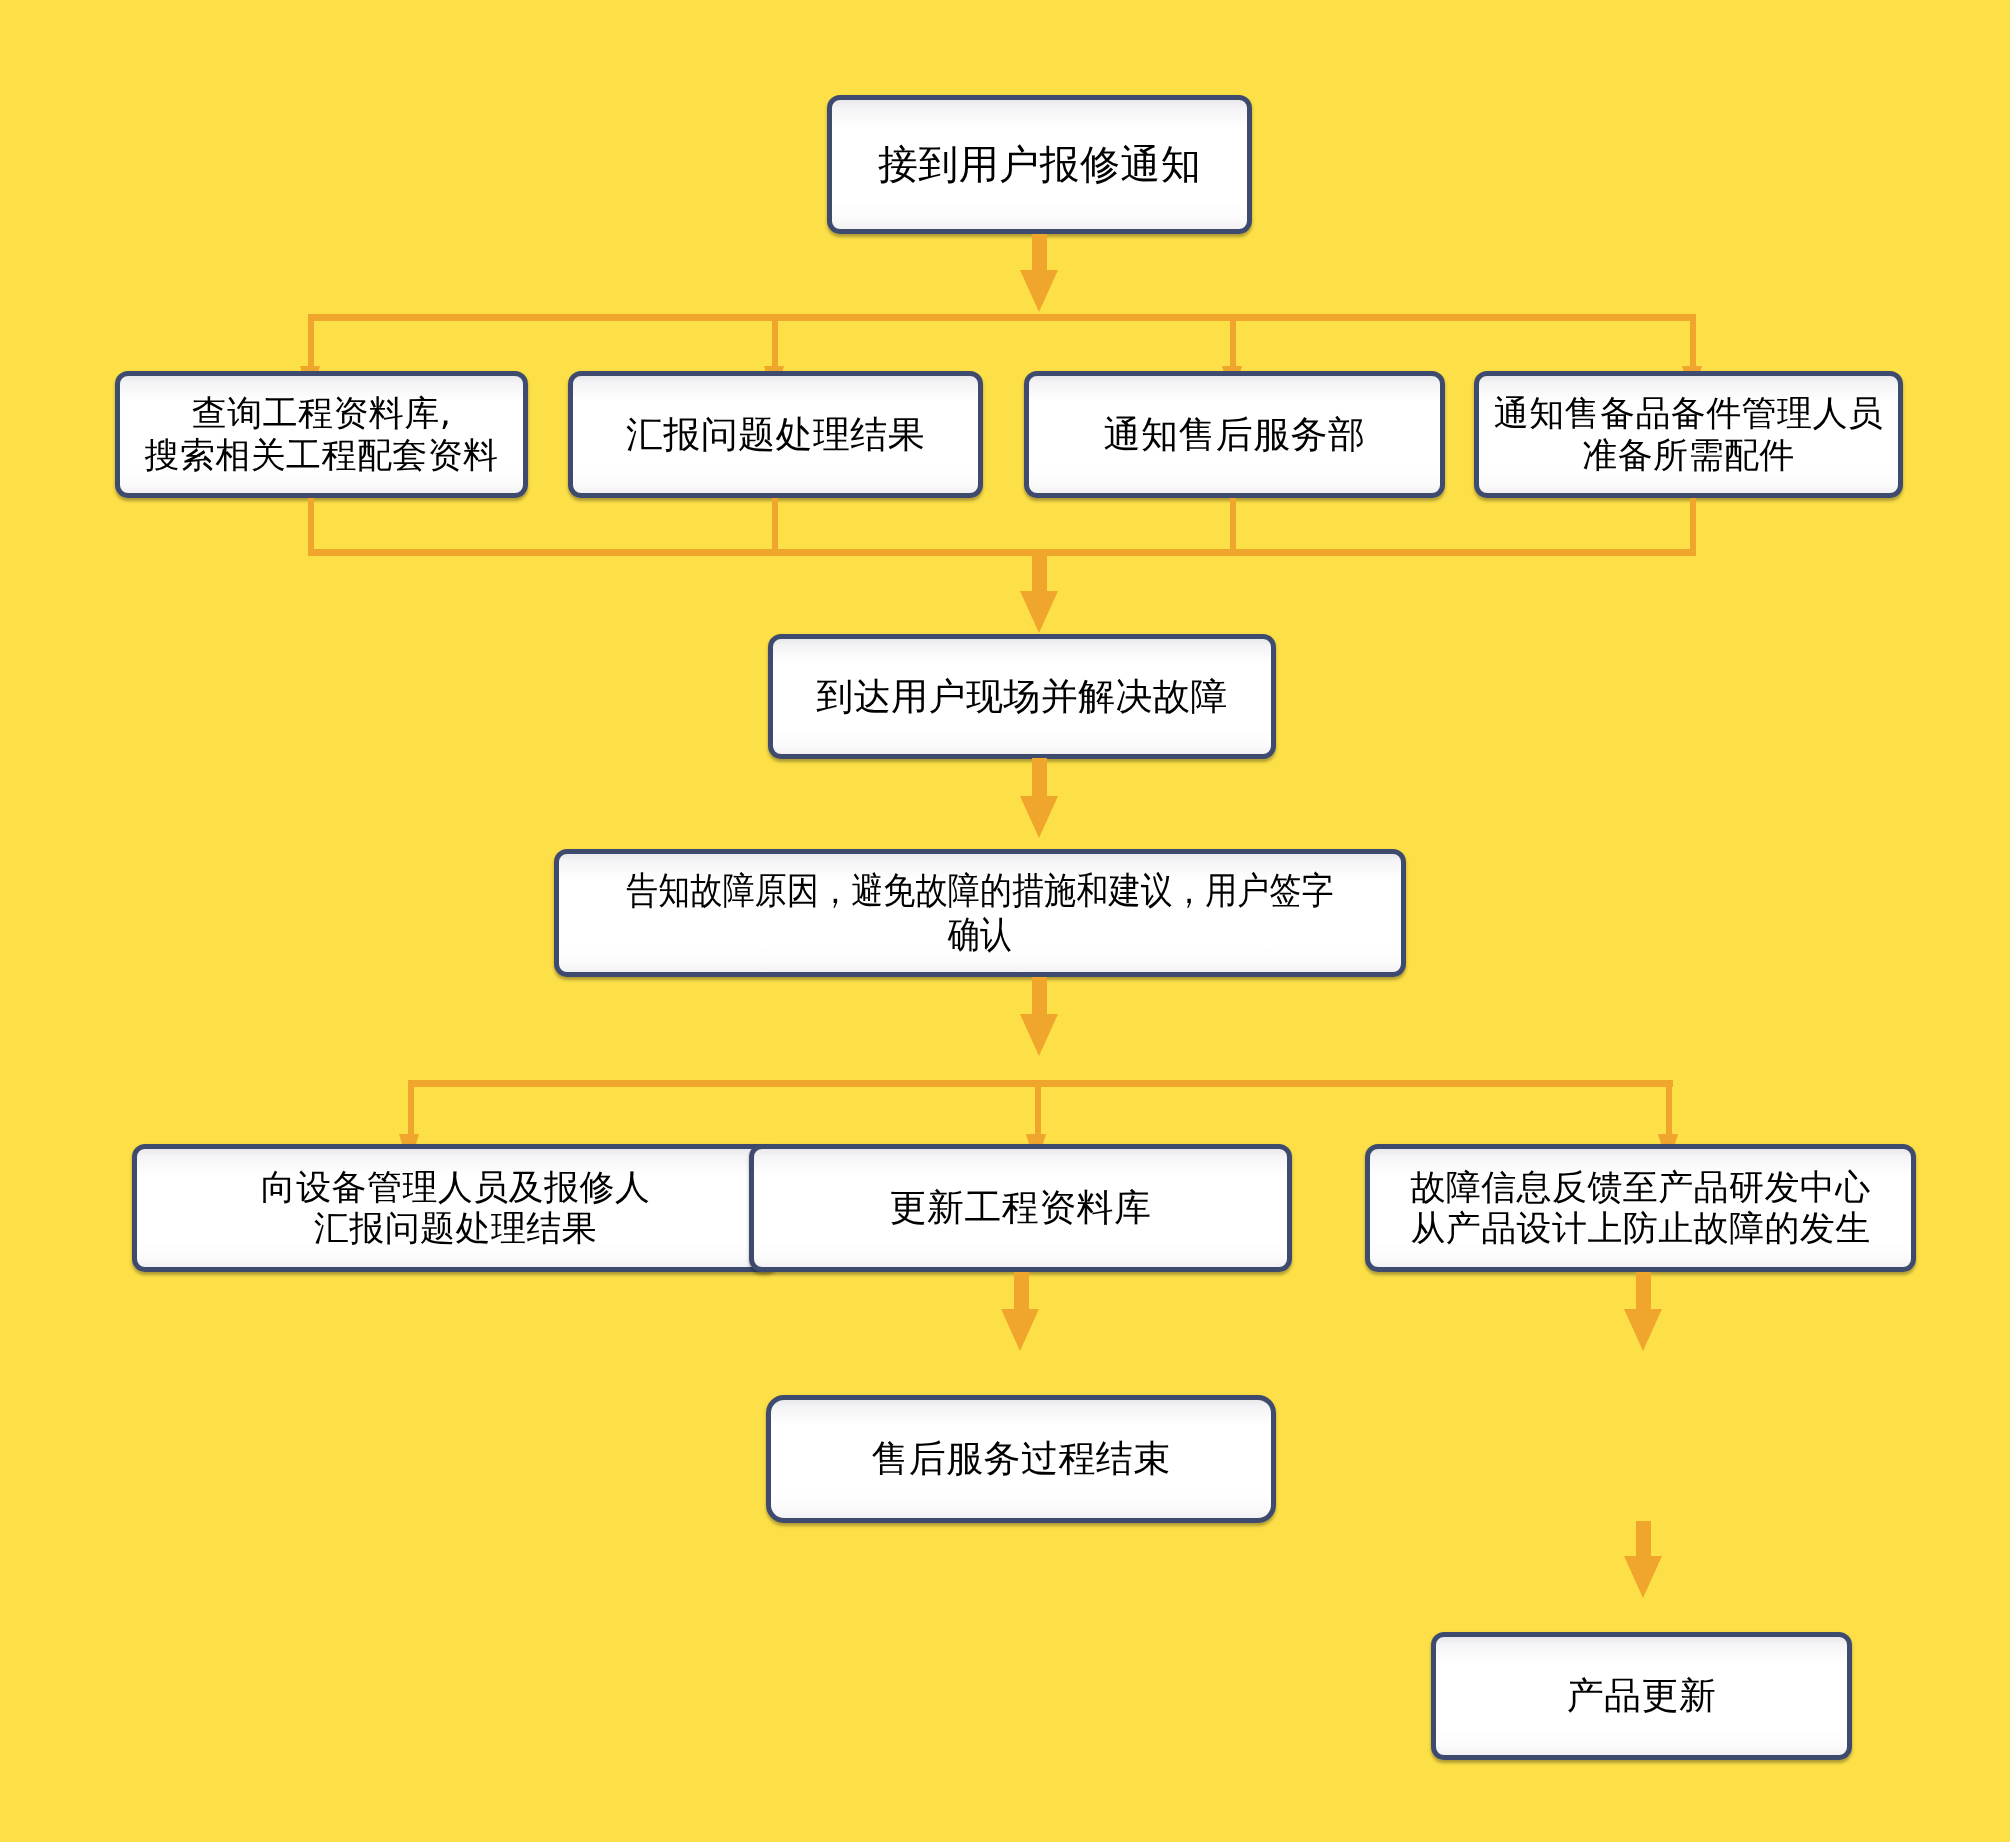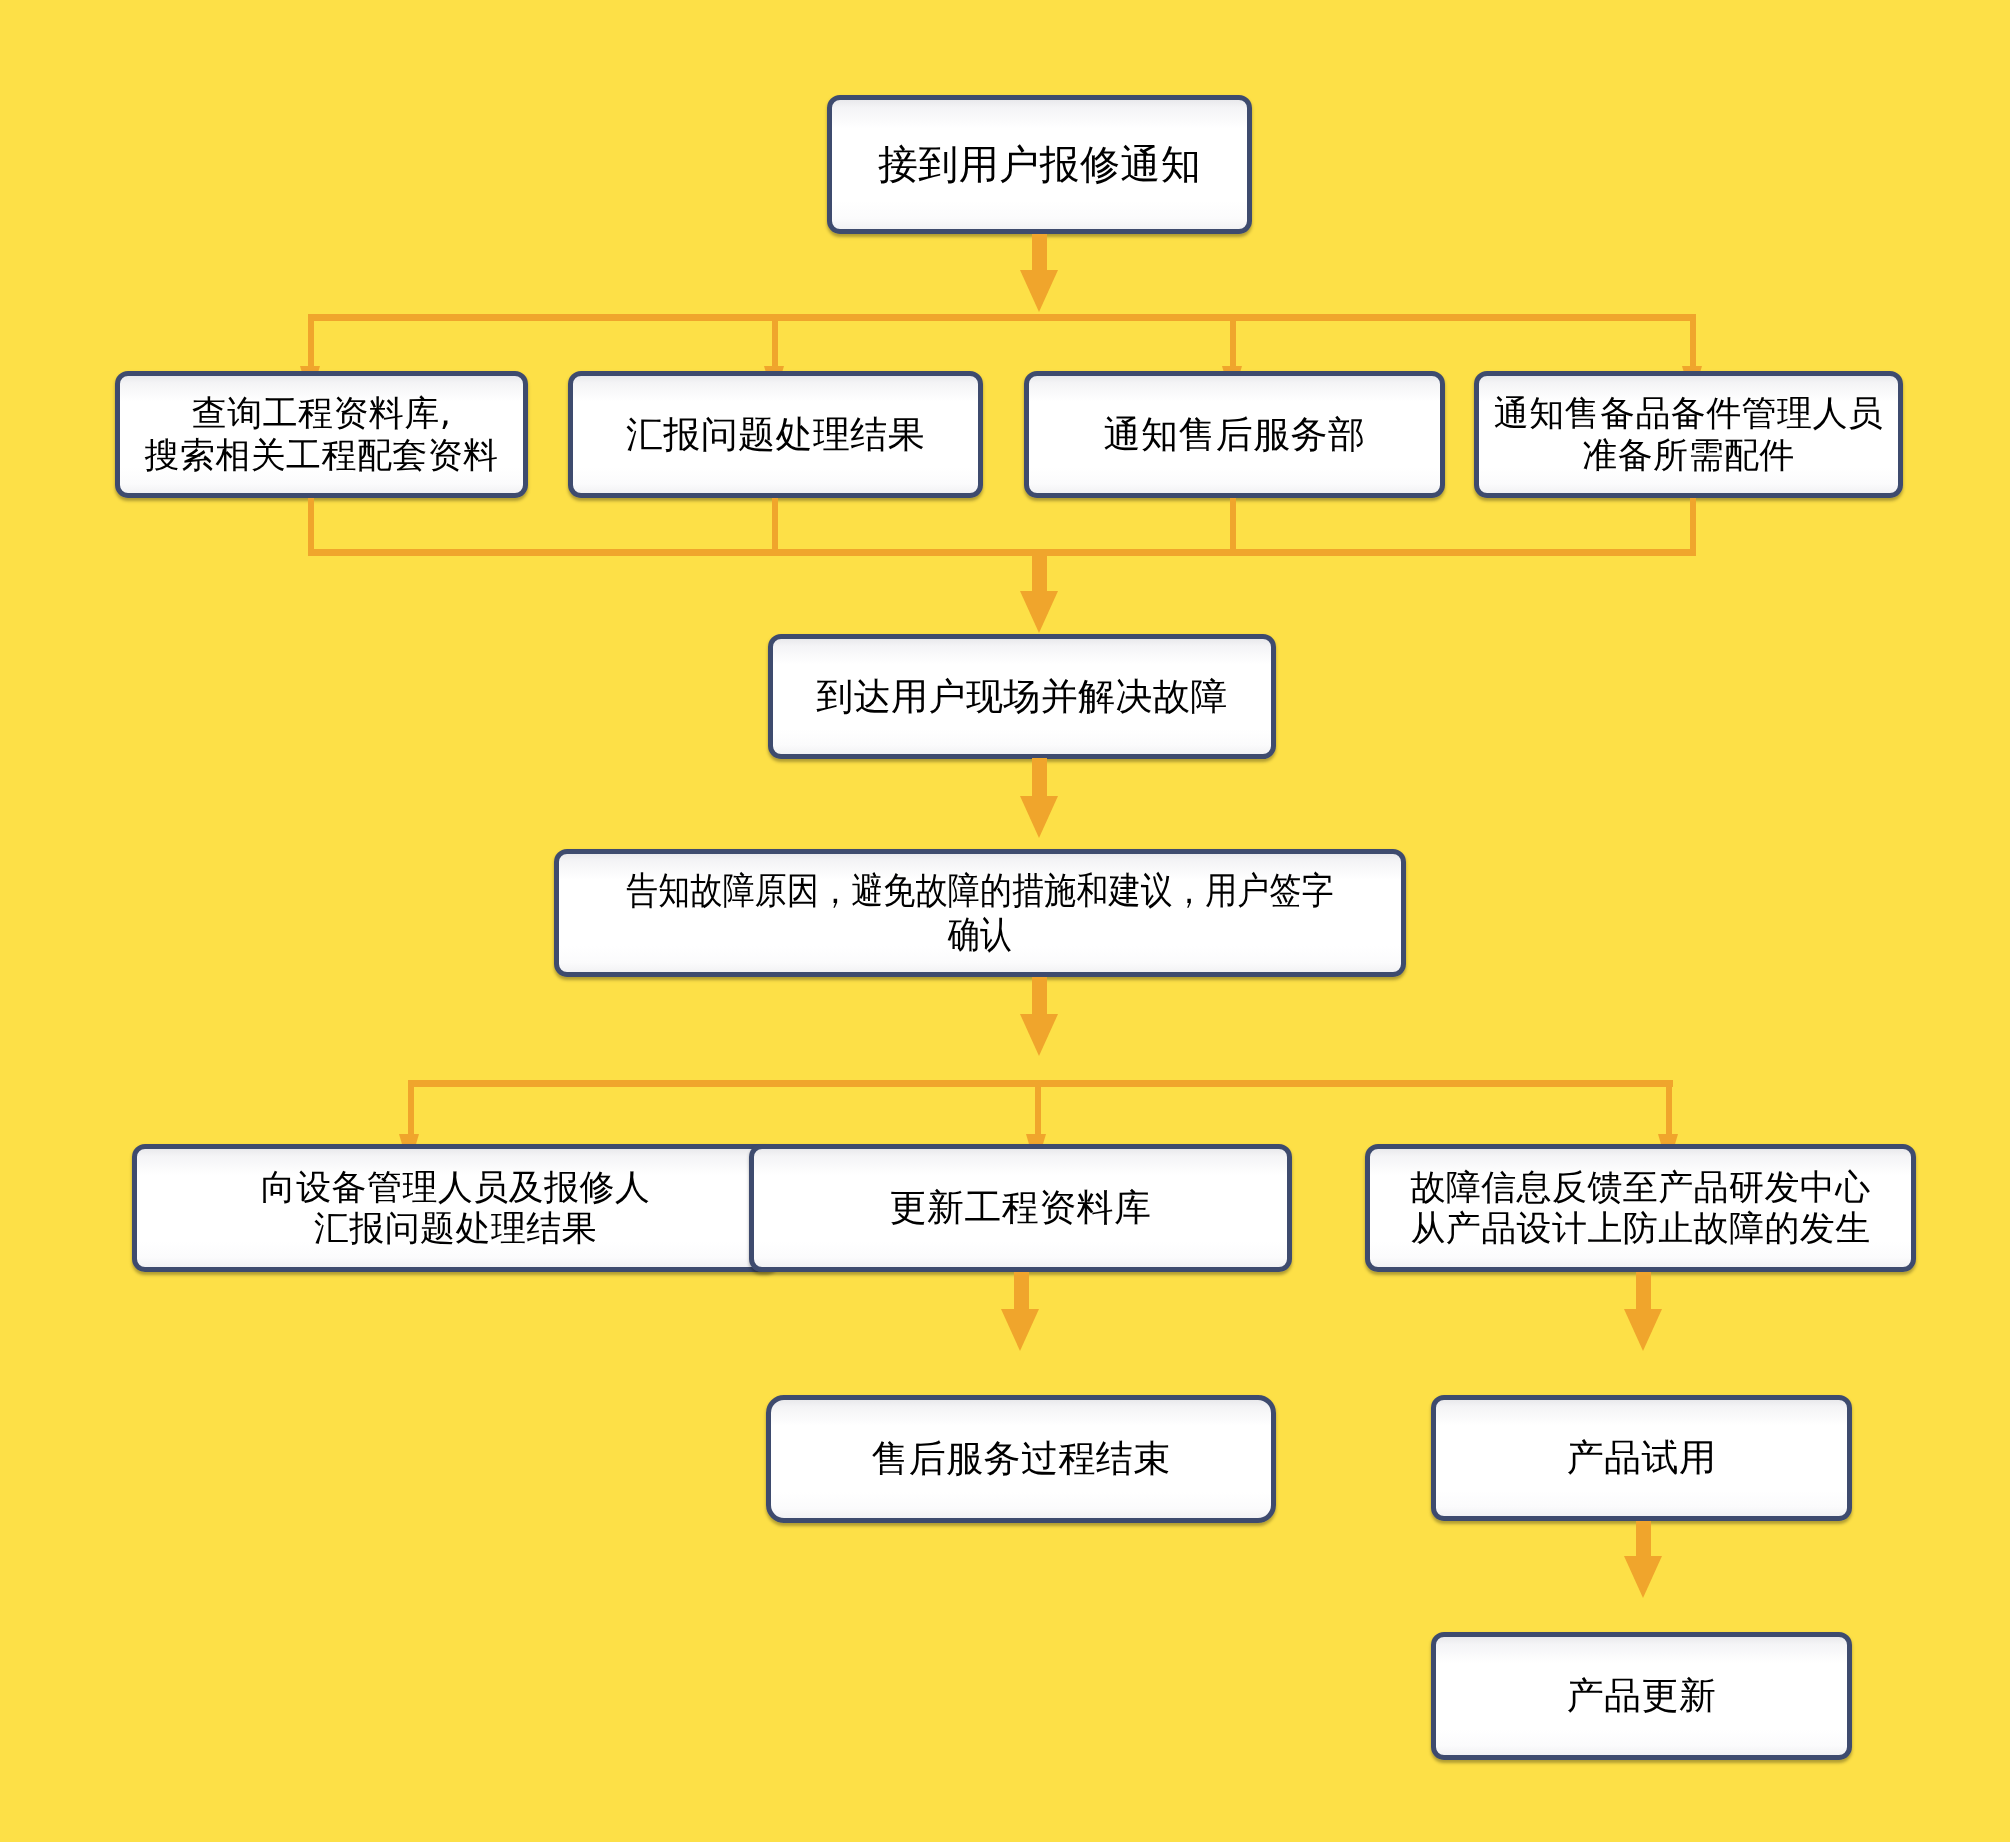--- a/index.html
+++ b/index.html
@@ -177,23 +177,20 @@
   <div class="conn stem-fat" style="left:1014px; top:1272px; width:15.4px; height:42px;"></div>
   <div class="head-fat" style="left:1001px; top:1309px;"></div>
 
   <div class="node fs-md" style="left:766px; top:1395px; width:510px; height:128px;border-radius:18px;">
     <span class="label">售后服务过程结束</span>
   </div>
 
   <div class="conn stem-fat" style="left:1636px; top:1272px; width:15.4px; height:42px;"></div>
   <div class="head-fat" style="left:1624px; top:1309px;"></div>
 
-  <div class="node fs-md" style="left:1431px; top:1395px; width:421px; height:126px;">
-    <span class="label">产品试用</span>
-  </div>
 
   <div class="conn stem-fat" style="left:1636px; top:1521px; width:15.4px; height:39px;"></div>
   <div class="head-fat" style="left:1624px; top:1556px;"></div>
 
   <div class="node fs-md" style="left:1431px; top:1632px; width:421px; height:128px;">
     <span class="label">产品更新</span>
   </div>
 
 </div>
 

